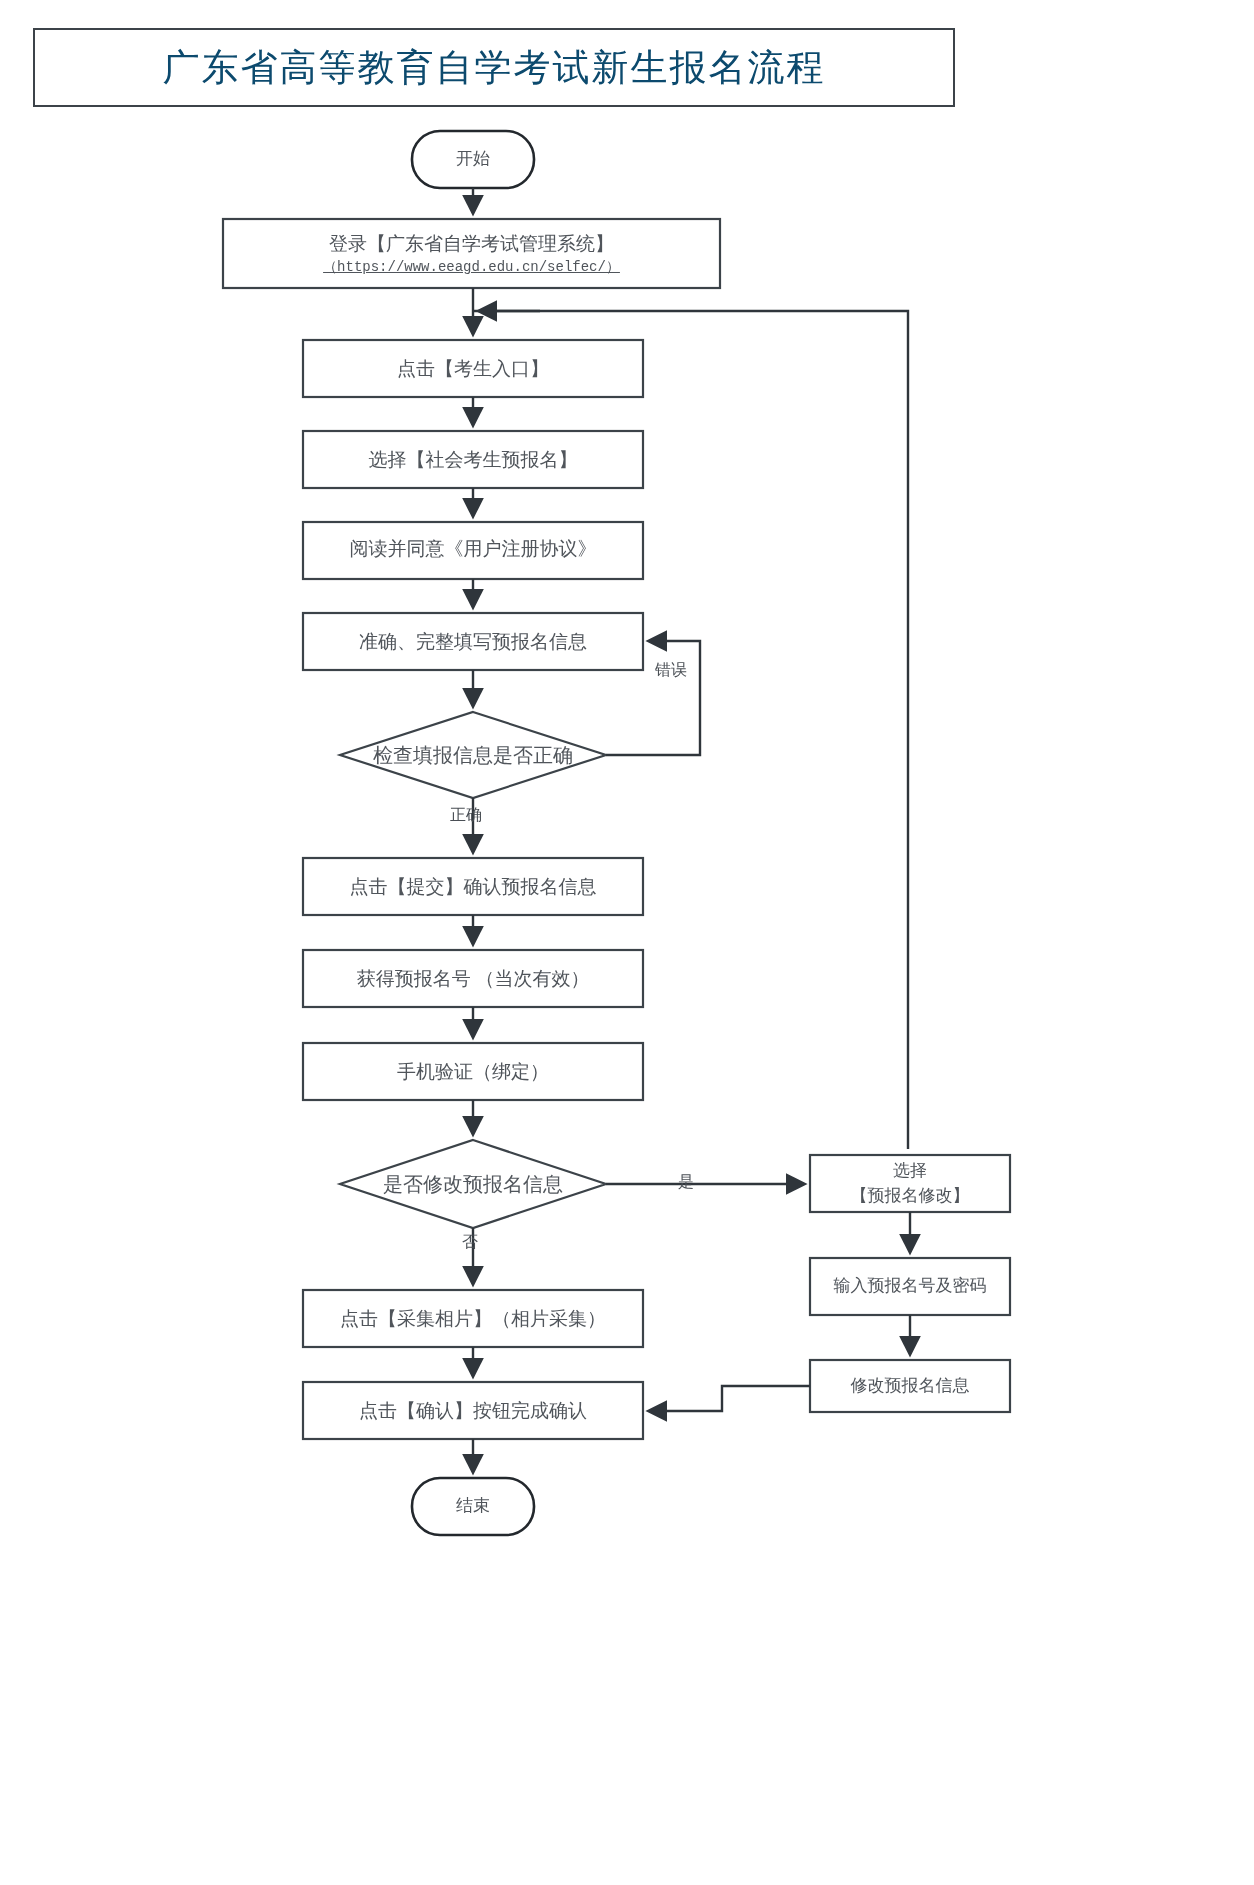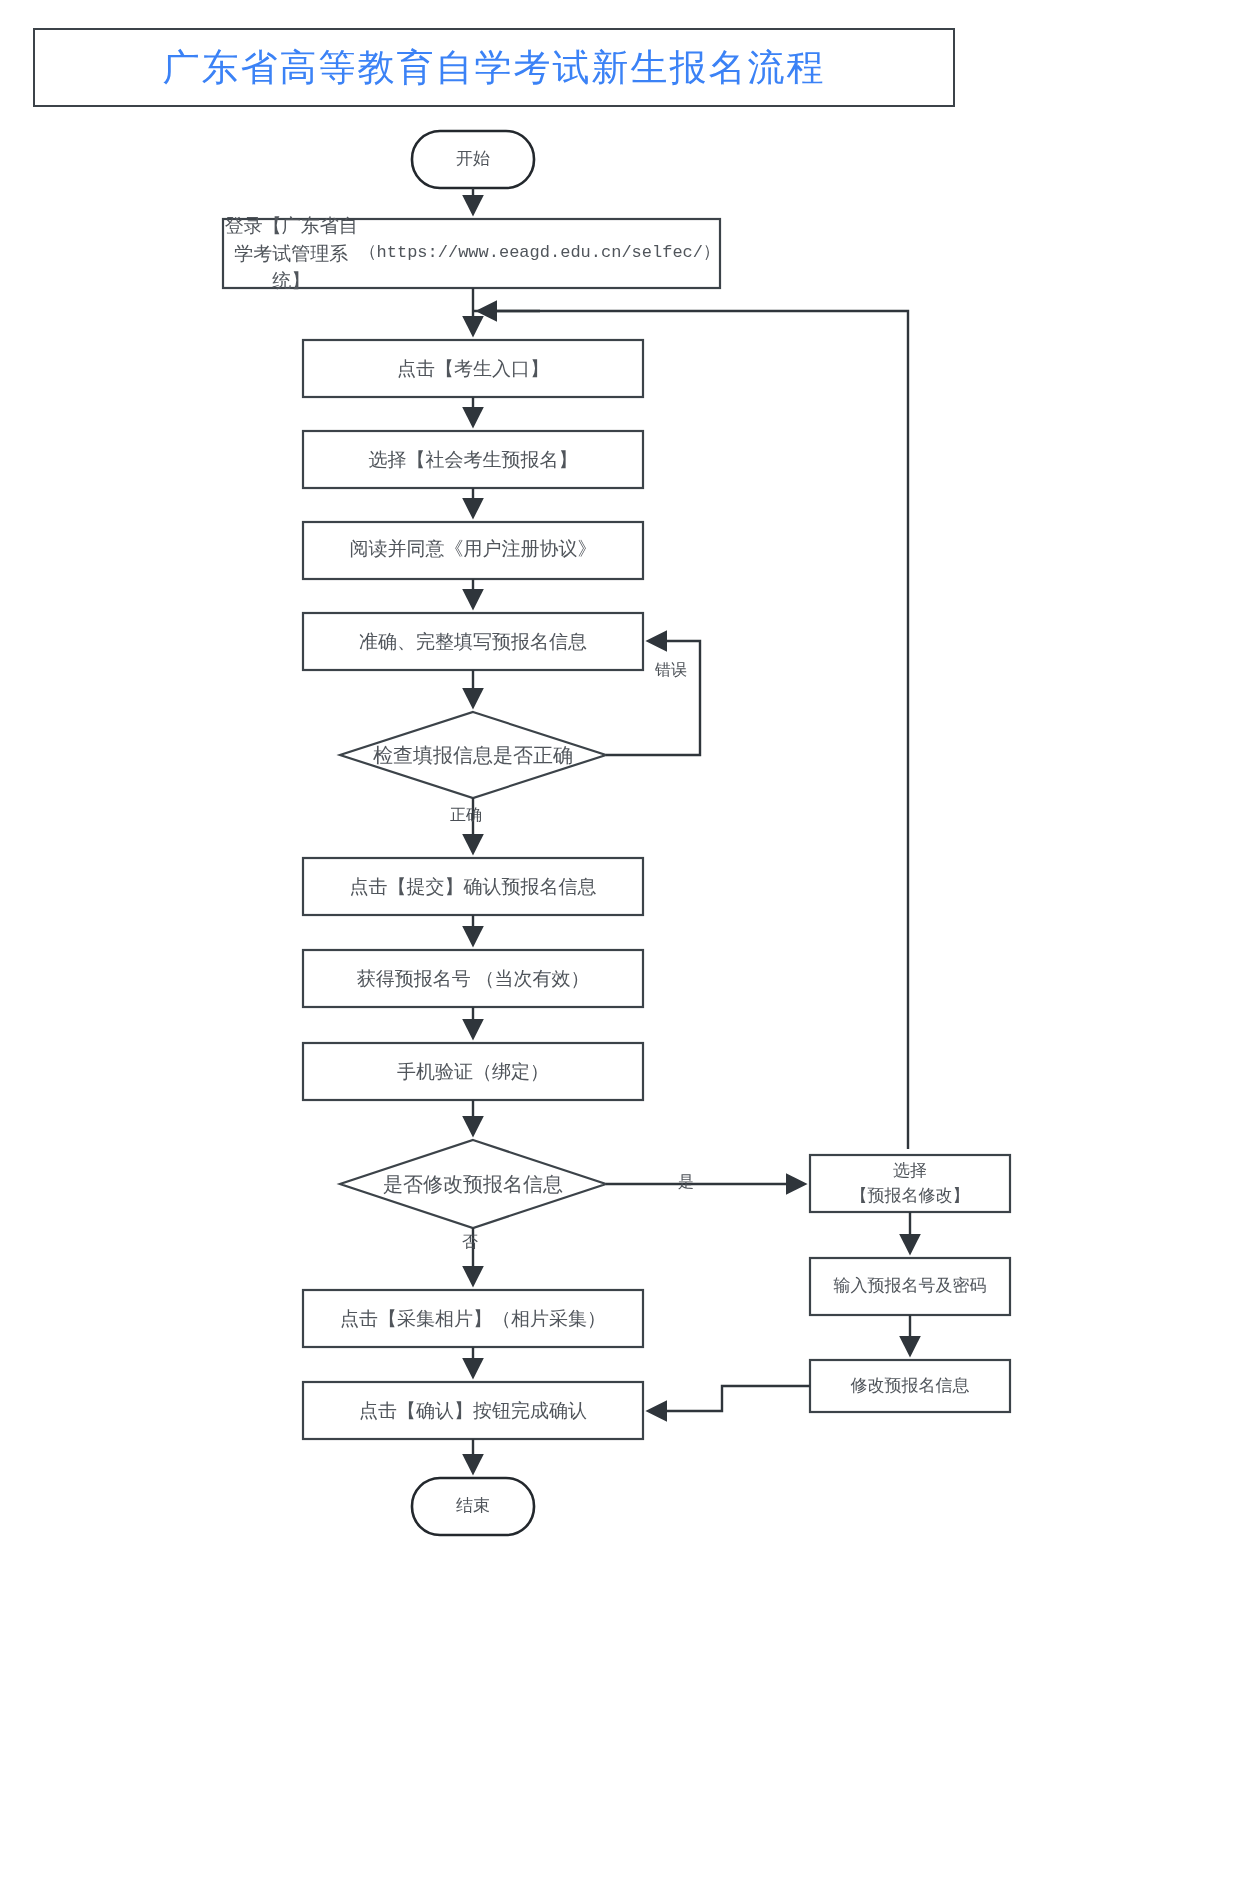--- a/index.html
+++ b/index.html
@@ -37,21 +37,21 @@
     border: 2px solid #3c4349;
     box-sizing: border-box;
     display: flex;
     align-items: center;
     justify-content: center;
     background: #fff;
   }
   .title-banner .title-text {
     font-size: 37px;
     letter-spacing: 2px;
-    color: #3b82f6;
+    color: #0c4a6e;
     font-family: Liberation Serif, serif;
     white-space: nowrap;
   }
   
   .node {
     position: absolute;
     box-sizing: border-box;
     display: flex;
     align-items: center;
     justify-content: center;
@@ -60,22 +60,23 @@
     color: #50555b;
     pointer-events: auto;
   }
   .node .lbl { display: block; white-space: pre-line; }
   .proc { font-size: 19px; }
   .term { font-size: 17px; }
   .dec  { font-size: 20px; }
   .small { font-size: 17px; }
   .mono {
     font-family: "Liberation Mono", "DejaVu Sans Mono", monospace;
-    font-size: 17px;
+    font-size: 14px;
     letter-spacing: 0px;
+    text-decoration: underline;
   }
   .edge-label {
     position: absolute;
     font-size: 16px;
     color: #4a4f55;
     white-space: nowrap;
   }
 </style>
 </head>
 <body>
@@ -167,21 +168,21 @@
   </svg>
 
   <div class="title-banner">
     <span class="title-text">广东省高等教育自学考试新生报名流程</span>
   </div>
 
   <div class="node term" style="left:412px; top:131px; width:122px; height:57px;">
     <span class="lbl">开始</span>
   </div>
 
-  <div class="node proc" style="left:223px; top:219px; width:497px; height:69px; flex-direction:row; justify-content:center;">
+  <div class="node proc" style="left:223px; top:219px; width:497px; height:69px; flex-direction:column; justify-content:center;">
     <span class="lbl">登录【广东省自学考试管理系统】</span>
     <span class="lbl mono">（https://www.eeagd.edu.cn/selfec/）</span>
   </div>
 
   <div class="node proc" style="left:303px; top:340px; width:340px; height:57px;text-align:center;">
     <span class="lbl">点击【考生入口】</span>
   </div>
 
   <div class="node proc" style="left:303px; top:431px; width:340px; height:57px;">
     <span class="lbl">选择【社会考生预报名】</span>

